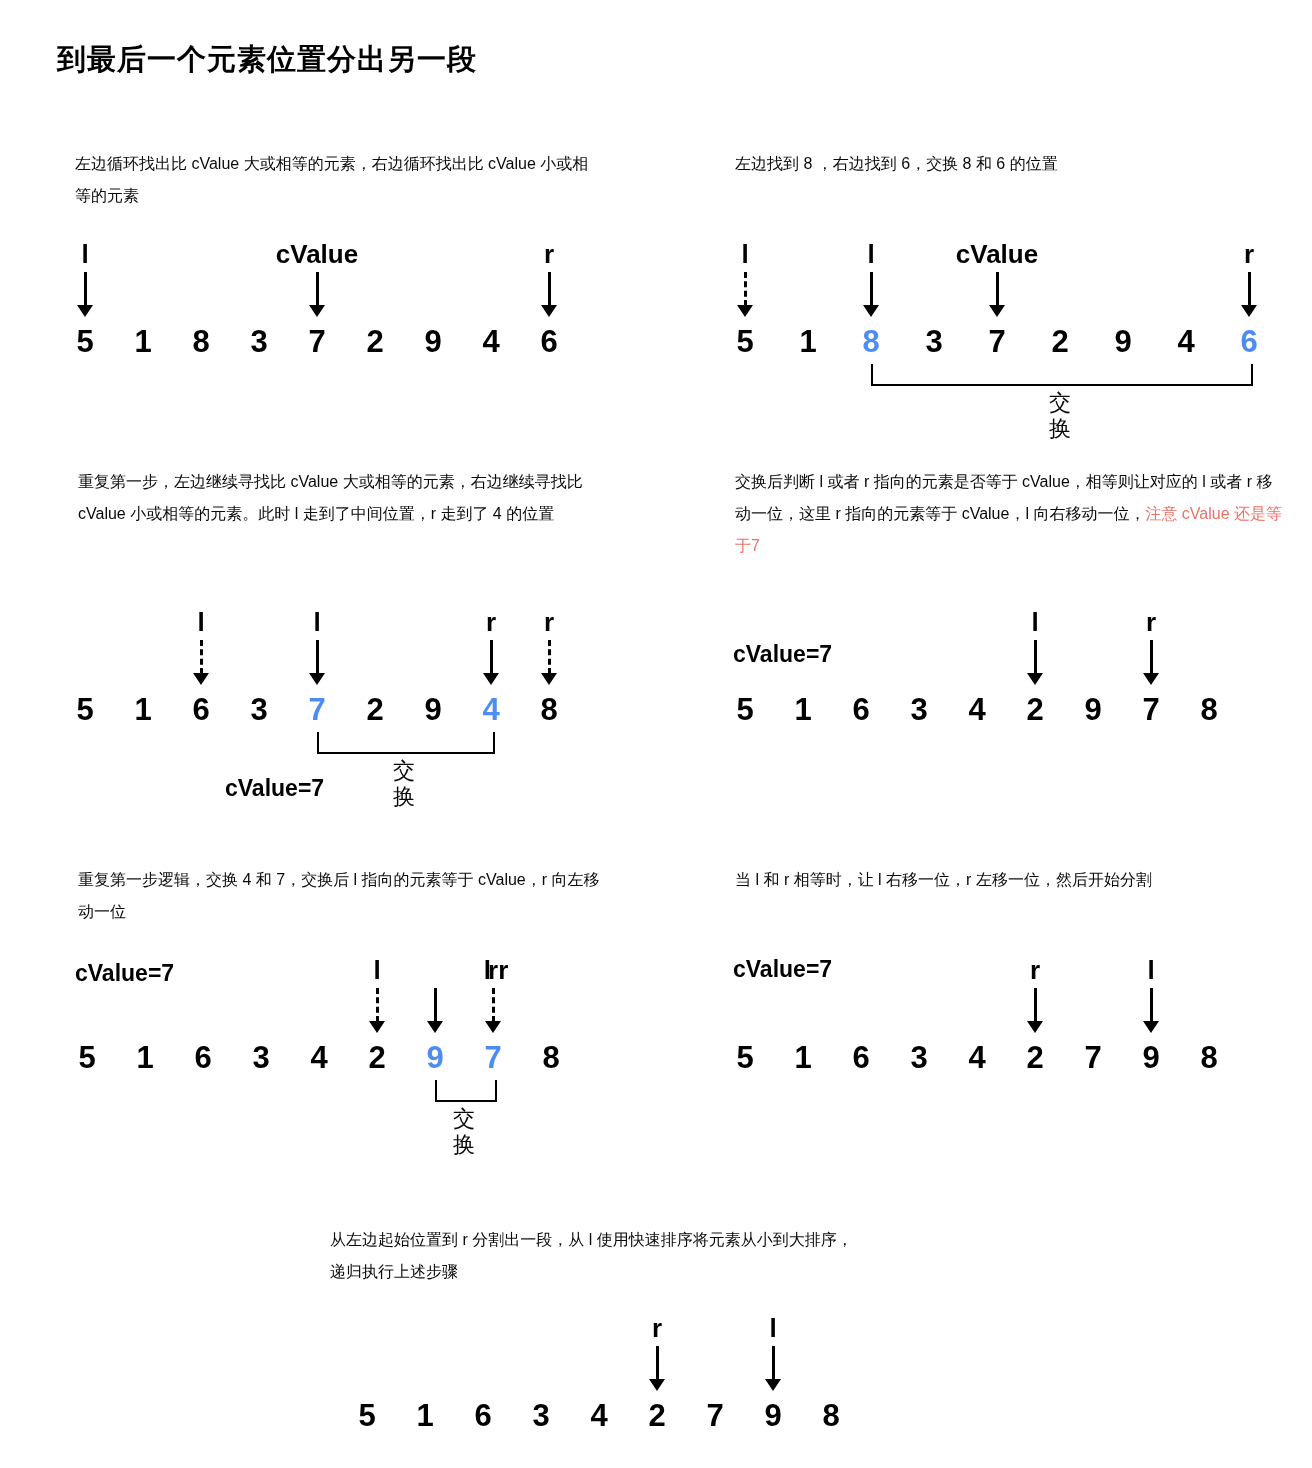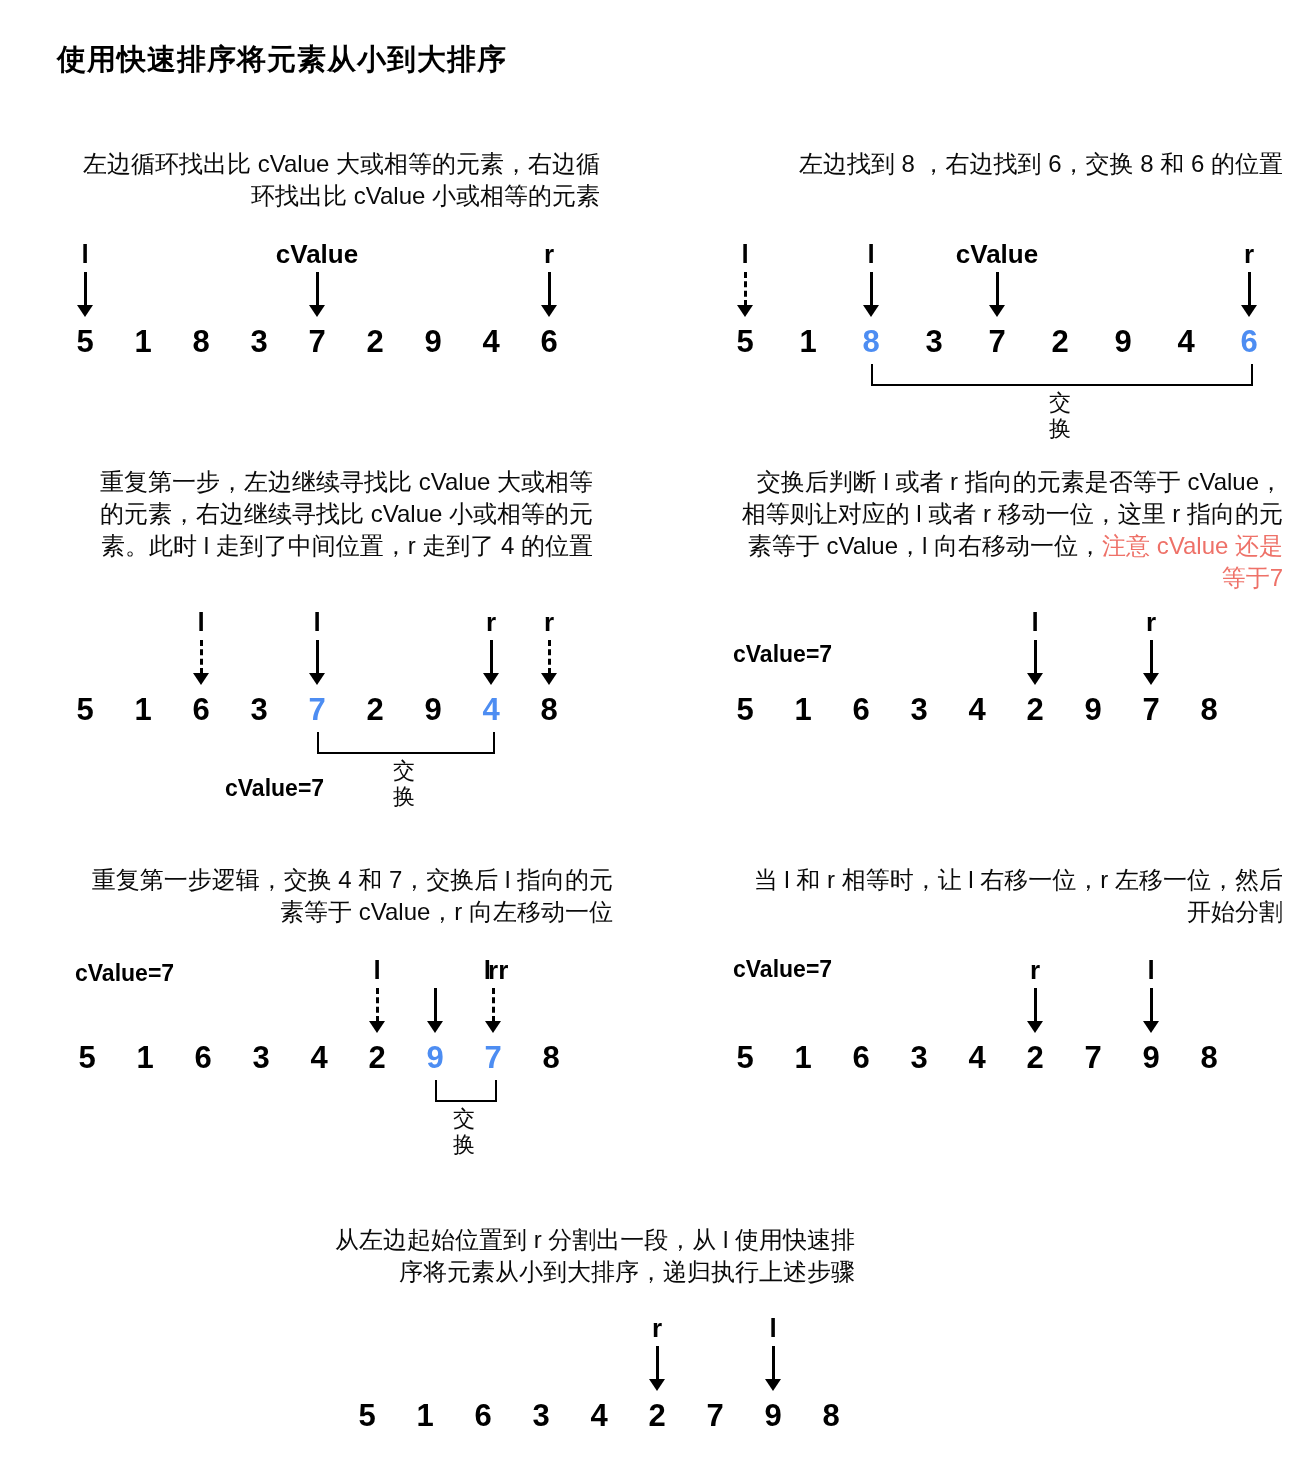--- a/index.html
+++ b/index.html
@@ -6,22 +6,22 @@
   #canvas {
     position:relative; width:1312px; height:1468px; background:#ffffff;
     font-family:"Liberation Sans","DejaVu Sans",sans-serif; color:#000;
     overflow:hidden;
   }
   .title {
     position:absolute; left:57px; top:40px;
     font-size:29px; font-weight:bold; letter-spacing:1px; white-space:nowrap;
   }
   .panel-text {
-    position:absolute; font-size:24px; line-height:32px; color:#0a0a0a;
-    text-align:right;
+    position:absolute; font-size:16px; line-height:32px; color:#0a0a0a;
+    text-align:left;
   }
   .seg-red { color:var(--note-red); }
   .num {
     position:absolute; width:52px; margin-left:-26px; text-align:center;
     font-size:31px; font-weight:bold; line-height:34px; color:#000;
   }
   .num.hl { color:var(--hl-blue); }
   .ptr-label {
     position:absolute; transform:translateX(-50%);
     font-size:26px; font-weight:bold; line-height:28px; white-space:pre;
@@ -46,21 +46,21 @@
     font-size:22px; line-height:26px; color:#0a0a0a;
   }
   .cv-label {
     position:absolute; font-size:23px; font-weight:bold; line-height:26px; white-space:nowrap;
   }
 </style>
 </head>
 <body>
 
 <div id="canvas">
-  <div class="title">使用快速排序将元素从小到大排序</div>
+  <div class="title">到最后一个元素位置分出另一段</div>
   <div id="diagram">
       <div style="position: absolute;">
         <div class="panel-text" style="left: 75px; top: 148px; width: 525px;"><span class="">左边循环找出比 cValue 大或相等的元素，右边循环找出比 cValue 小或相等的元素</span></div>
         <div class="num" style="left: 85px; top: 325px;">5</div>
         <div class="num" style="left: 143px; top: 325px;">1</div>
         <div class="num" style="left: 201px; top: 325px;">8</div>
         <div class="num" style="left: 259px; top: 325px;">3</div>
         <div class="num" style="left: 317px; top: 325px;">7</div>
         <div class="num" style="left: 375px; top: 325px;">2</div>
         <div class="num" style="left: 433px; top: 325px;">9</div>

